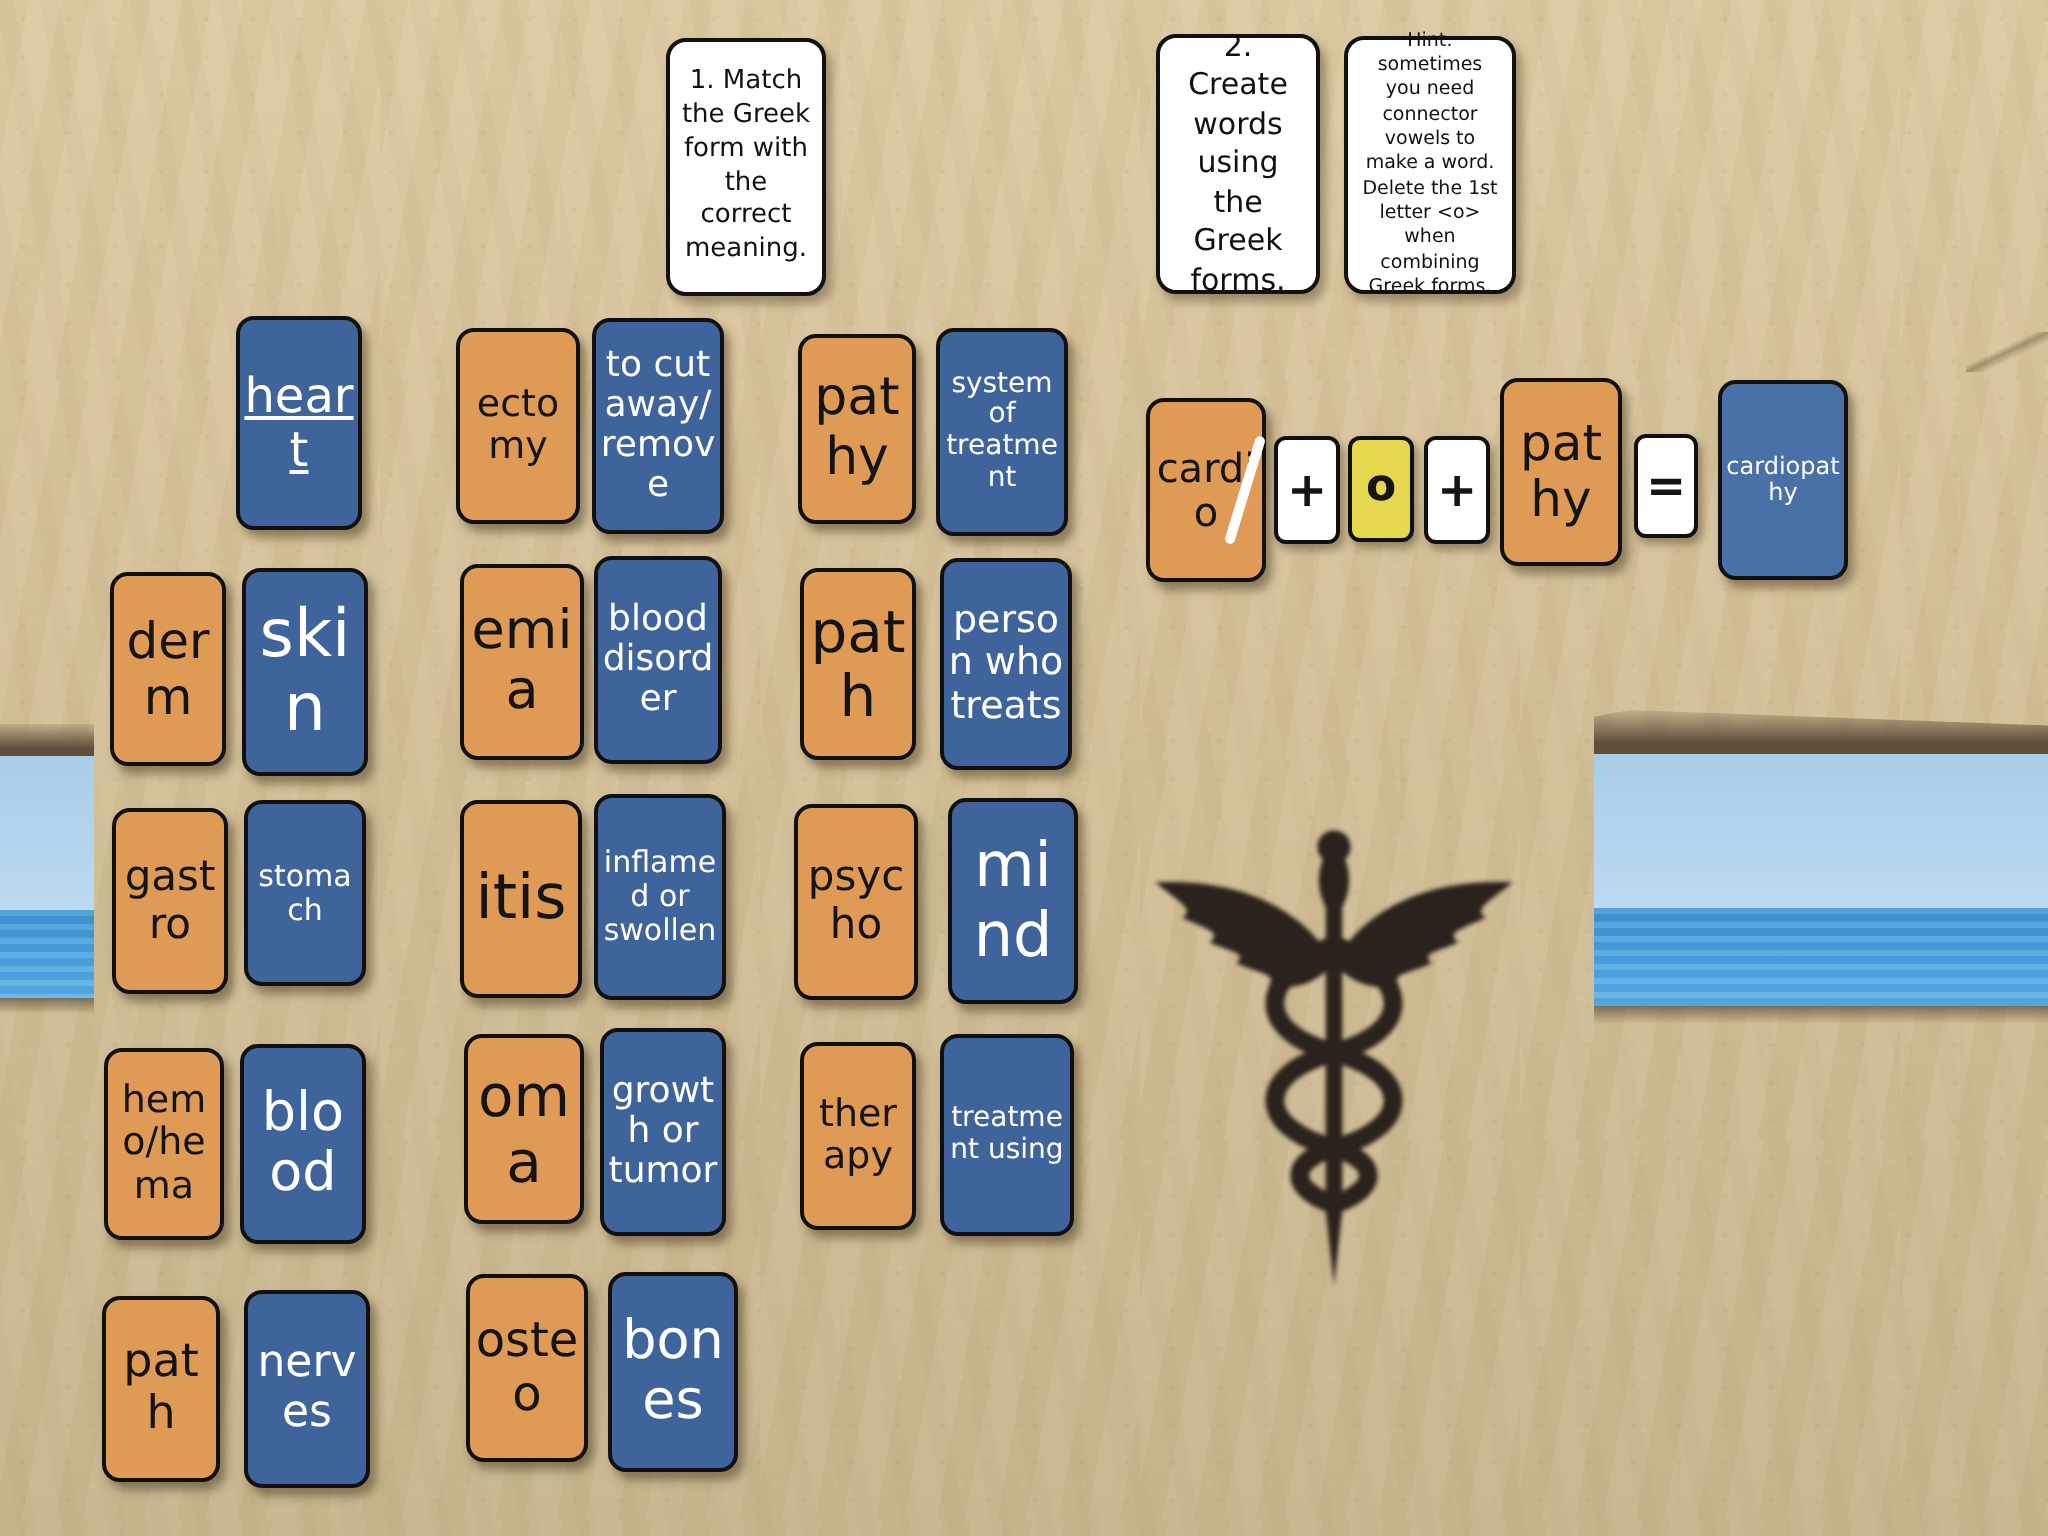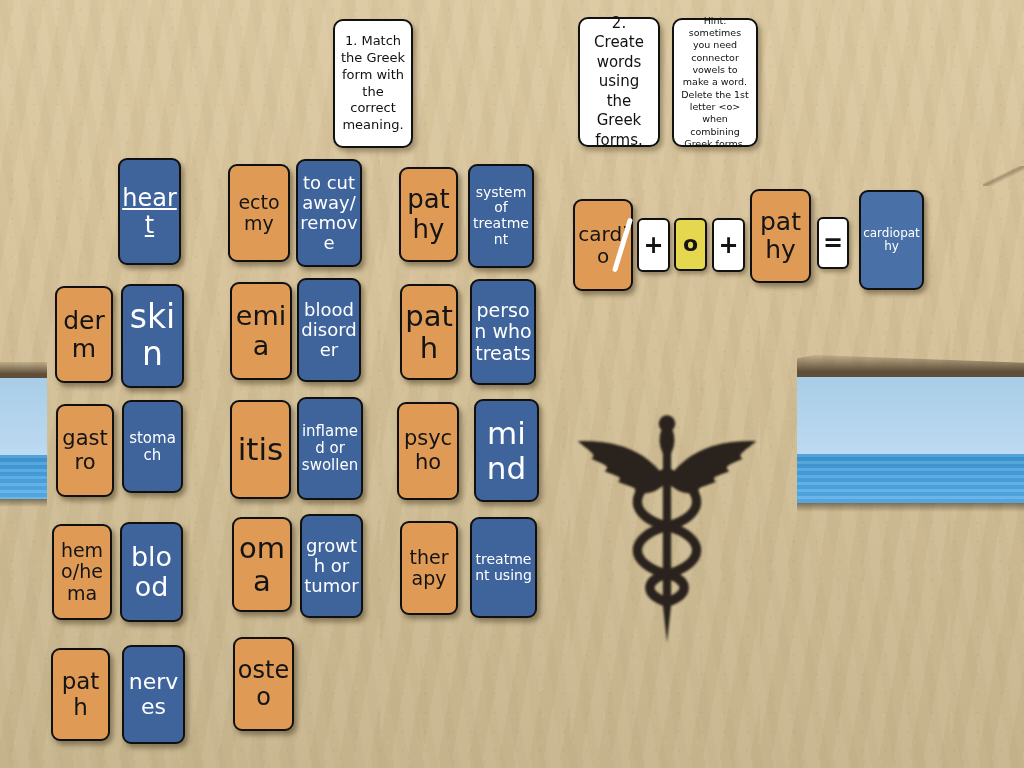--- a/index.html
+++ b/index.html
@@ -126,20 +126,23 @@
   </div>
   <div class="card form" style="left:232px;top:517px;width:60px;height:95px;font-size:29px;">
     <span class="card-label">oma</span>
   </div>
   <div class="card meaning" style="left:300px;top:514px;width:63px;height:104px;font-size:18px;">
     <span class="card-label">growth or tumor</span>
   </div>
   <div class="card form" style="left:233px;top:637px;width:61px;height:94px;font-size:24px;">
     <span class="card-label">osteo</span>
   </div>
+  <div class="card meaning" style="left:304px;top:636px;width:65px;height:100px;font-size:27px;">
+    <span class="card-label">bones</span>
+  </div>
 
   <div class="card form" style="left:399px;top:167px;width:59px;height:95px;font-size:26px;">
     <span class="card-label">pathy</span>
   </div>
   <div class="card meaning" style="left:468px;top:164px;width:66px;height:104px;font-size:14px;">
     <span class="card-label">system of treatment</span>
   </div>
   <div class="card form" style="left:400px;top:284px;width:58px;height:96px;font-size:29px;">
     <span class="card-label">path</span>
   </div>

